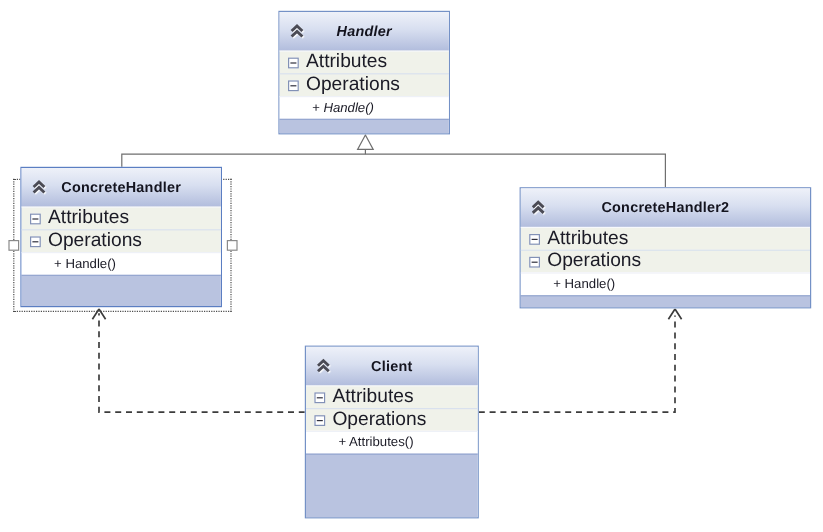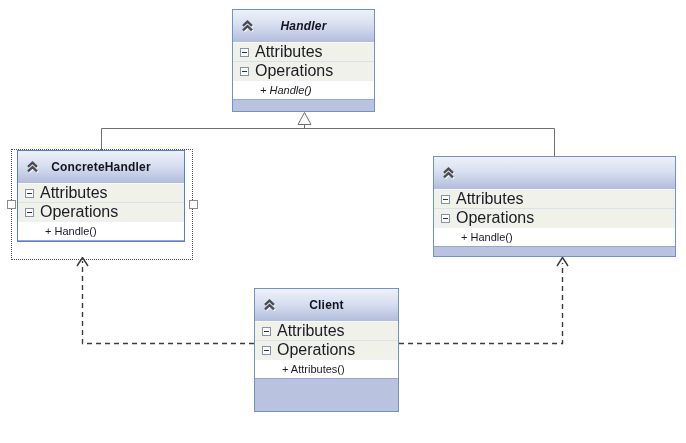--- a/index.html
+++ b/index.html
@@ -101,21 +101,21 @@
     <span>Attributes</span>
   </div>
   <div class="sec ops">
     <span class="minus"></span>
     <span>Operations</span>
   </div>
   <div class="member first italic">+ Handle()</div>
   <div class="footer"></div>
 </div>
 
-<div class="class-box selected" style="left:17px;top:150px;width:168px;height:92px">
+<div class="class-box selected" style="left:17px;top:139px;width:168px;height:117px">
   <div class="hdr">
     <span class="chev">
       <svg width="15" height="14" viewBox="0 0 15 14" stroke="#4b4b55" stroke-width="2.4" fill="none">
         <path d="M3 6.8 L7.5 2.6 L12 6.8"></path>
           <path d="M3 11.4 L7.5 7.2 L12 11.4"></path>
       </svg>
     </span>
     <span class="title">ConcreteHandler</span>
   </div>
   <div class="sec">
@@ -131,34 +131,35 @@
 </div>
 
 <div class="class-box" style="left:433px;top:156px;width:243px;height:101px">
   <div class="hdr">
     <span class="chev">
       <svg width="15" height="14" viewBox="0 0 15 14" stroke="#4b4b55" stroke-width="2.4" fill="none">
         <path d="M3 6.8 L7.5 2.6 L12 6.8"></path>
           <path d="M3 11.4 L7.5 7.2 L12 11.4"></path>
       </svg>
     </span>
+    <span class="title">ConcreteHandler2</span>
   </div>
   <div class="sec">
     <span class="minus"></span>
     <span>Attributes</span>
   </div>
   <div class="sec ops">
     <span class="minus"></span>
     <span>Operations</span>
   </div>
   <div class="member first">+ Handle()</div>
   <div class="footer"></div>
 </div>
 
-<div class="class-box" style="left:254px;top:288px;width:145px;height:124px">
+<div class="class-box" style="left:254px;top:288px;width:145px;height:144px">
   <div class="hdr">
     <span class="chev">
       <svg width="15" height="14" viewBox="0 0 15 14" stroke="#4b4b55" stroke-width="2.4" fill="none">
         <path d="M3 6.8 L7.5 2.6 L12 6.8"></path>
           <path d="M3 11.4 L7.5 7.2 L12 11.4"></path>
       </svg>
     </span>
     <span class="title">Client</span>
   </div>
   <div class="sec">

